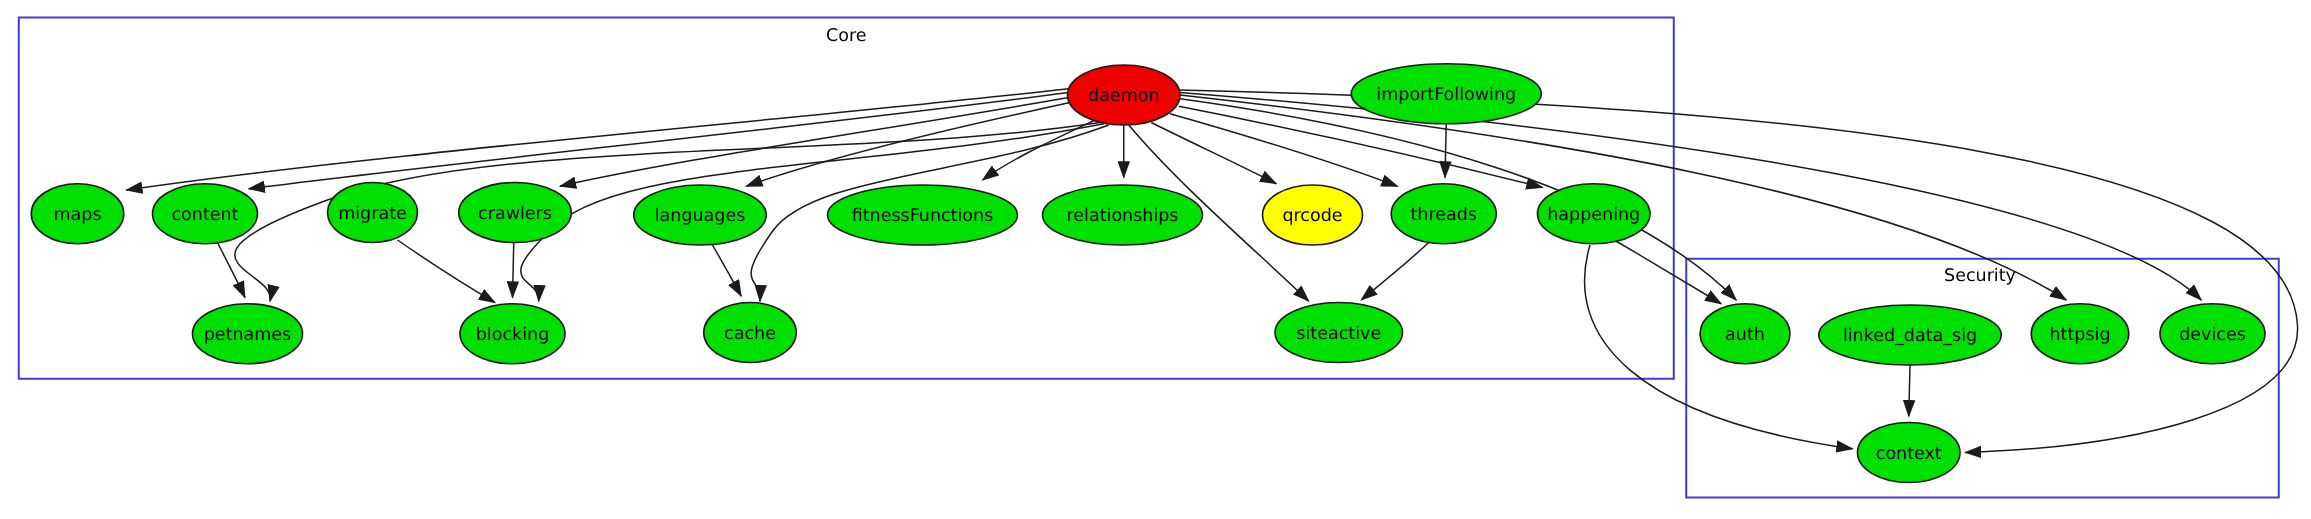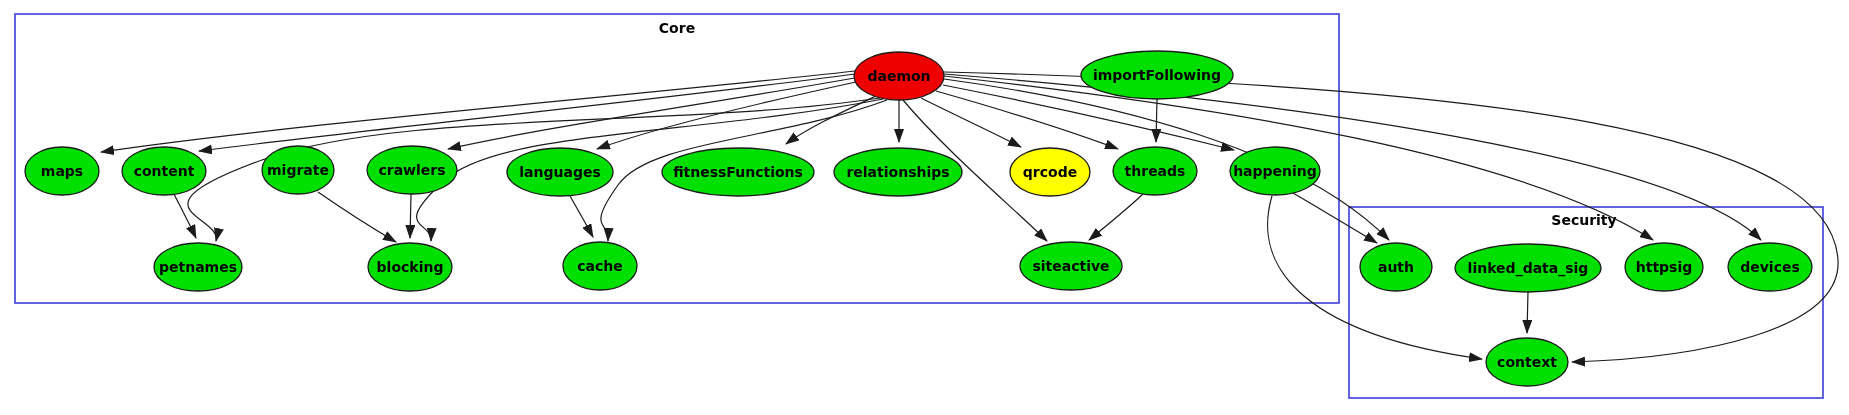--- a/index.html
+++ b/index.html
@@ -7,21 +7,20 @@
     padding: 0;
     background: #ffffff;
     font-family: "DejaVu Sans", "Liberation Sans", sans-serif;
   }
   #stage {
     position: relative;
     width: 1849px;
     height: 415px;
     background: #ffffff;
     overflow: hidden;
-    font-weight: bold;
   }
   svg { display: block; }
   text {
     font-family: "DejaVu Sans", "Liberation Sans", sans-serif;
     font-size: 14px;
     fill: #000000;
   }
   .cluster-rect { fill: none; }
   .edge-path { fill: none; }
 </style>

